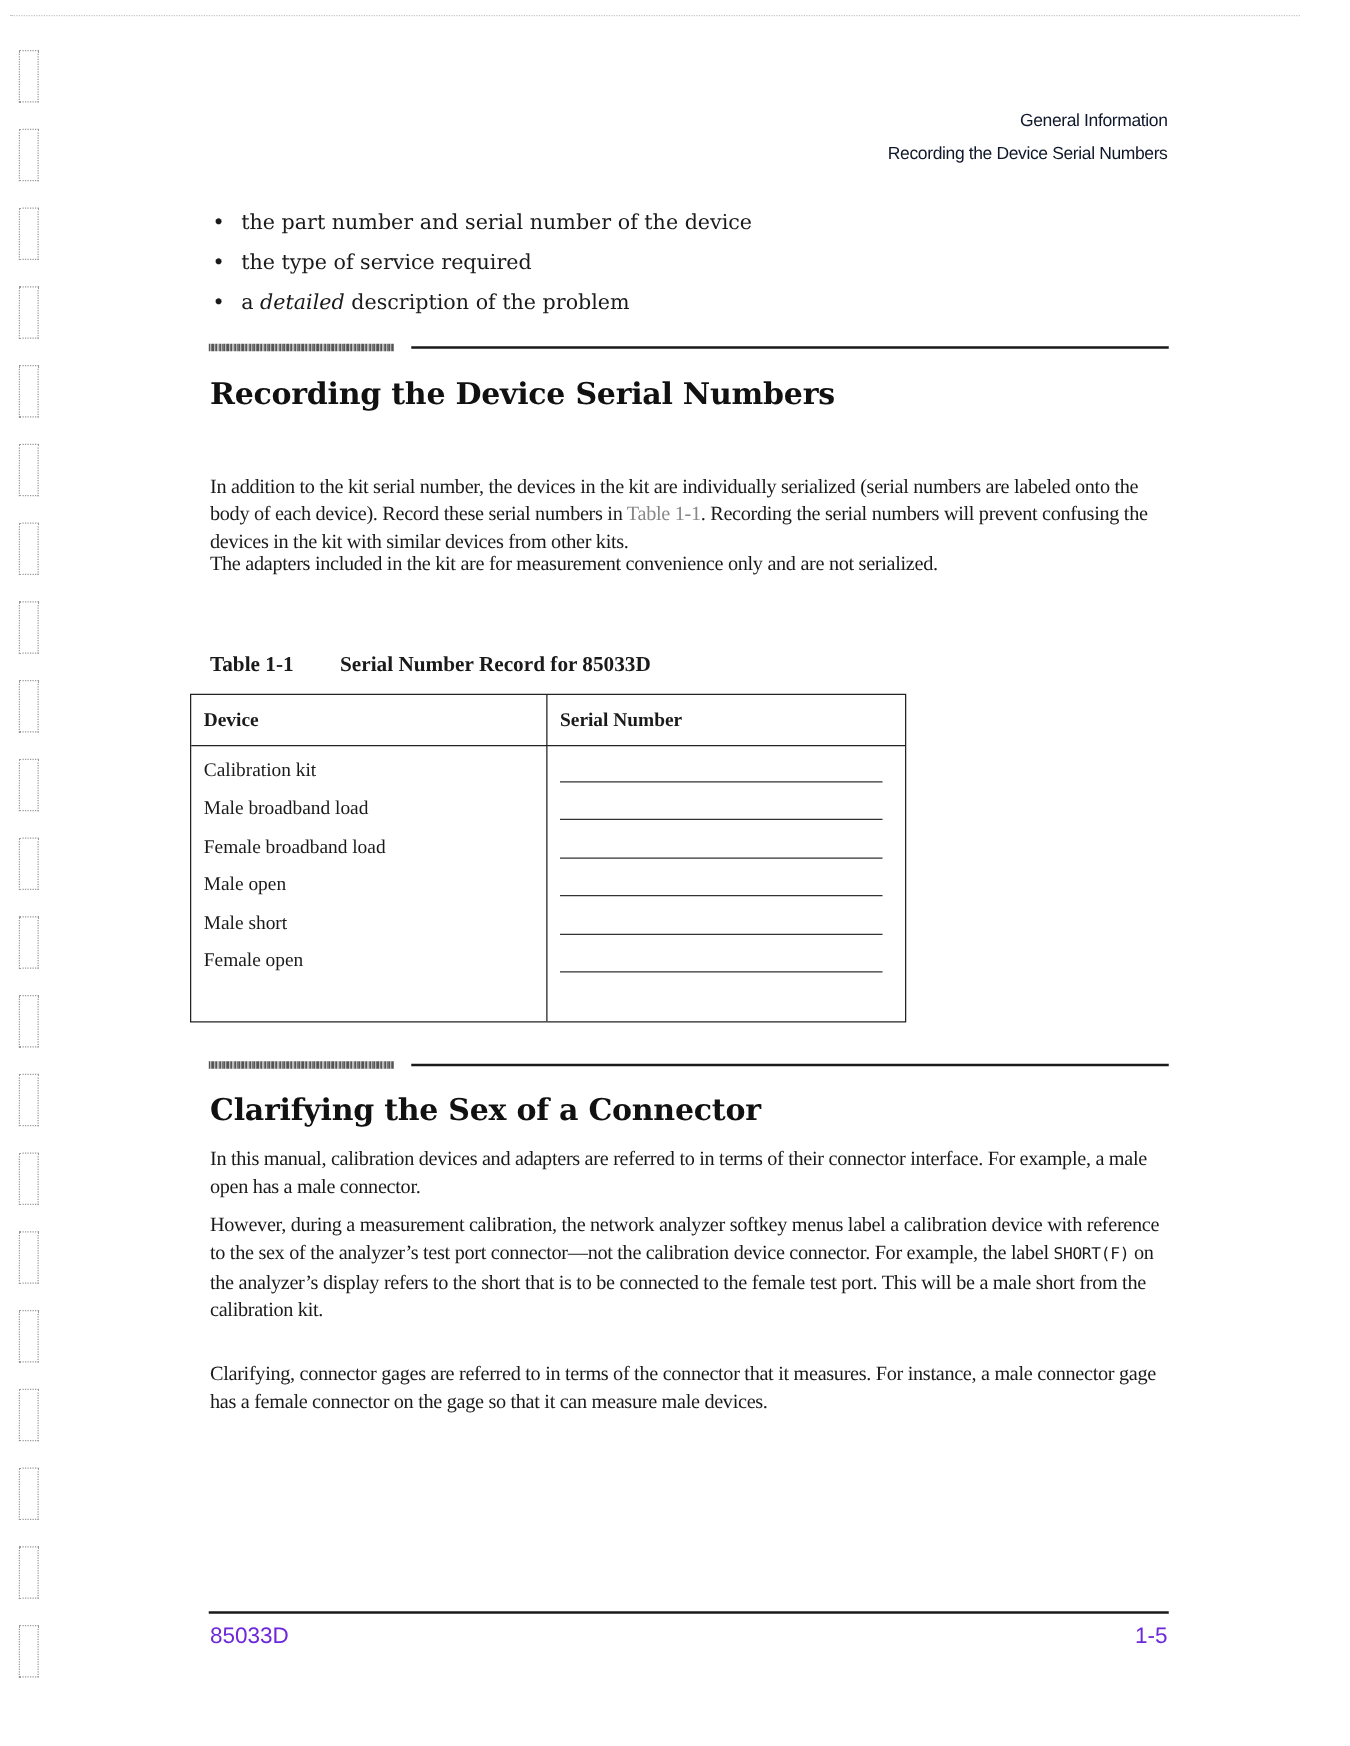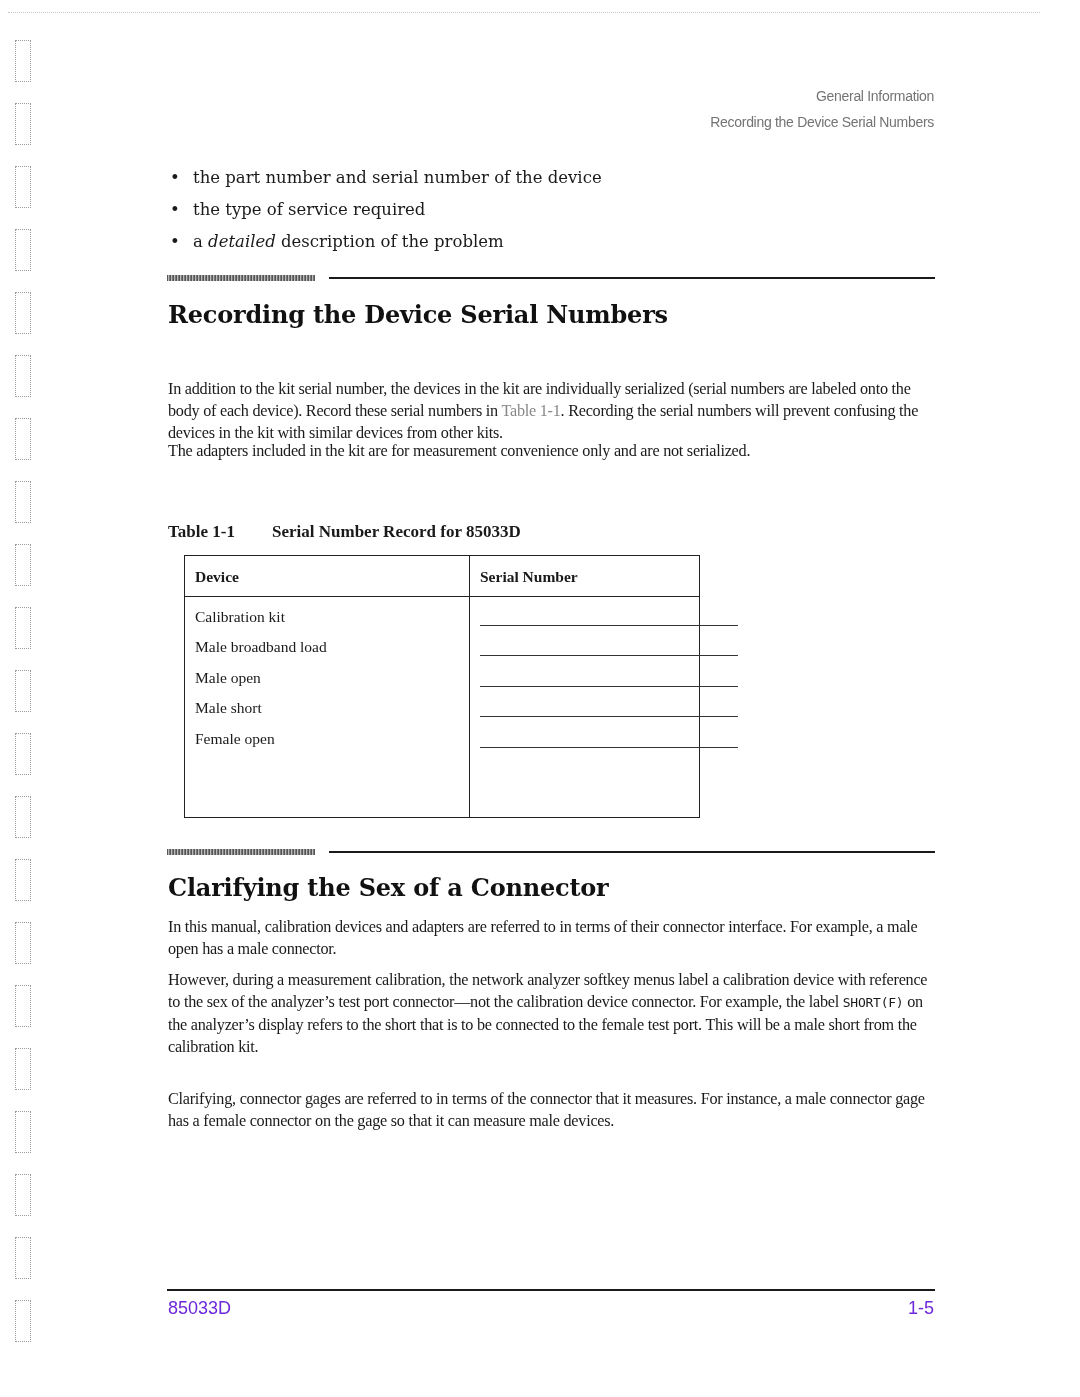--- a/index.html
+++ b/index.html
@@ -11,21 +11,21 @@
     .topdots {
       position: absolute; left: 8px; right: 40px; top: 12px; height: 1px;
       border-top: 1px dotted #c8c8c8;
     }
     .hole {
       position: absolute; left: 15px; width: 16px; height: 42px;
       border: 1px dotted #9a9a9a; box-sizing: border-box;
     }
     .running-head {
       position: absolute; right: 146px; text-align: right;
-      font-family: "Liberation Sans", sans-serif; color: #737373;
+      font-family: "Liberation Sans", sans-serif; color: #0f172a;
       font-size: 14px; letter-spacing: -0.3px;
     }
     .rh1 { top: 88px; }
     .rh2 { top: 114px; }
     .bullets {
       position: absolute; left: 170px; top: 166px; margin: 0; padding: 0; list-style: none;
       font-size: 16.5px;
     }
     .bullets li { height: 32px; line-height: 24px; display: flex; }
     .bullets .dot { width: 23px; display: inline-block; }
@@ -47,21 +47,21 @@
       font-family: "Liberation Serif", serif;
     }
     .tableref { color: #888; }
     .mono { font-family: "DejaVu Sans Mono", monospace; font-size: 13px; }
     .table-caption {
       position: absolute; left: 168px; top: 522px; font-weight: bold; font-size: 17px;
       font-family: "Liberation Serif", serif;
     }
     .table-caption .num { display: inline-block; width: 104px; }
     .tbl {
-      position: absolute; left: 184px; top: 555px; width: 516px; height: 263px;
+      position: absolute; left: 152px; top: 555px; width: 573px; height: 263px;
       border: 1px solid #222; box-sizing: border-box;
       font-family: "Liberation Serif", serif;
     }
     .tbl .vsep { position: absolute; left: 284px; top: 0; bottom: 0; width: 1px; background: #222; }
     .tbl .hsep { position: absolute; left: 0; right: 0; top: 40px; height: 1px; background: #222; }
     .tbl .th { position: absolute; top: 12px; font-weight: bold; font-size: 15.5px; }
     .tbl .th1 { left: 10px; }
     .tbl .th2 { left: 295px; }
     .tbl .rows { position: absolute; left: 0; right: 0; top: 48px; }
     .tbl .row { height: 30.4px; position: relative; font-size: 15.5px; }
@@ -147,20 +147,24 @@
   <div class="rows" id="rows">
       <div class="row">
         <span class="dev">Calibration kit</span>
         <span class="blank"></span>
       </div>
       <div class="row">
         <span class="dev">Male broadband load</span>
         <span class="blank"></span>
       </div>
       <div class="row">
+        <span class="dev">Female broadband load</span>
+        <span class="blank"></span>
+      </div>
+      <div class="row">
         <span class="dev">Male open</span>
         <span class="blank"></span>
       </div>
       <div class="row">
         <span class="dev">Male short</span>
         <span class="blank"></span>
       </div>
       <div class="row">
         <span class="dev">Female open</span>
         <span class="blank"></span>

